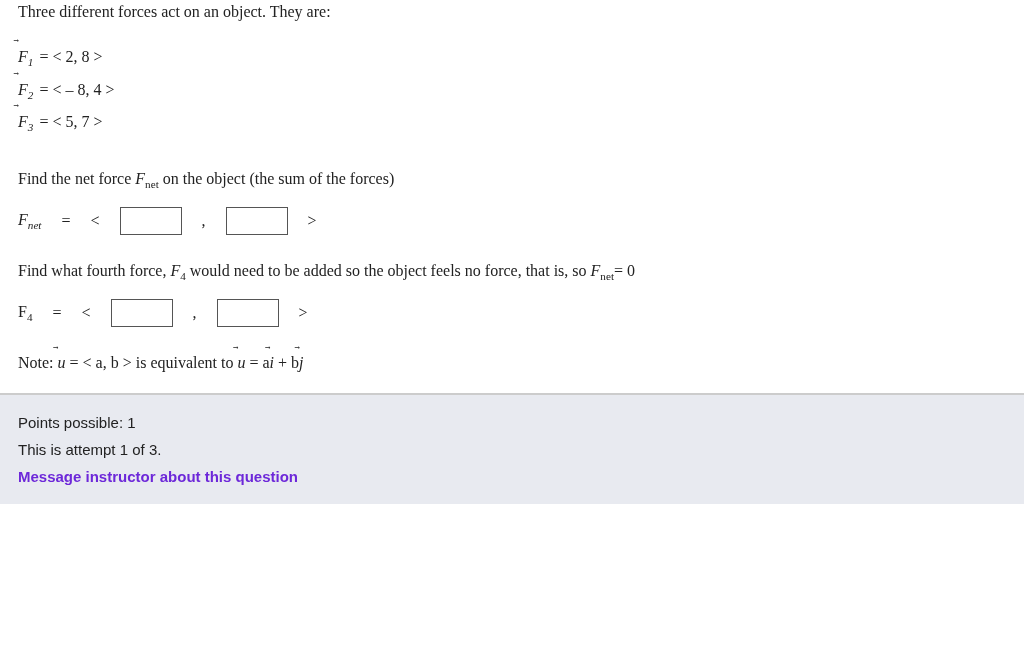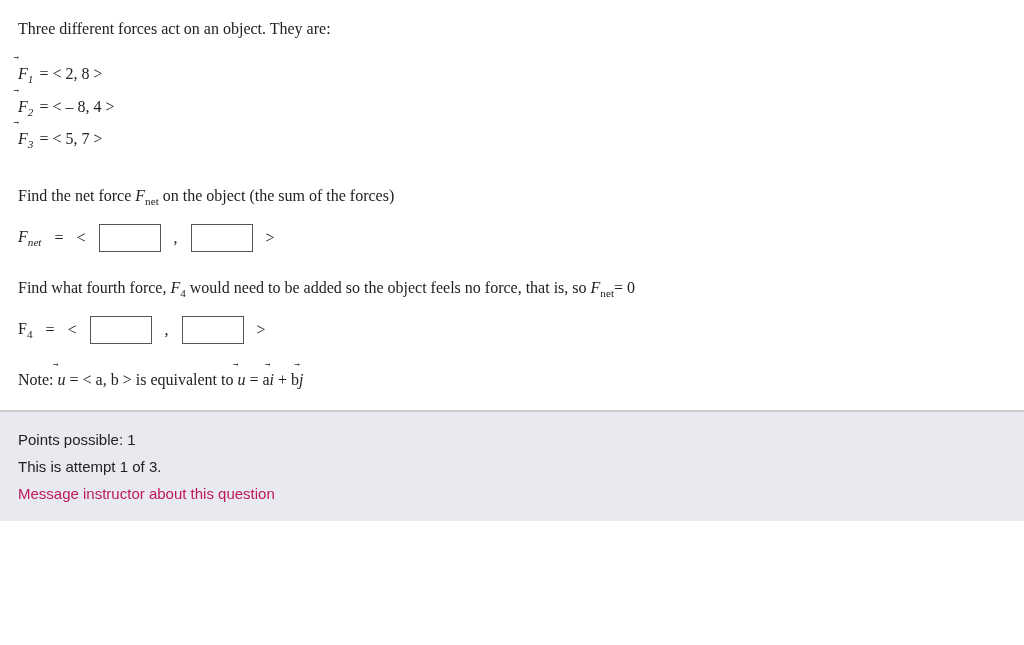--- a/index.html
+++ b/index.html
@@ -5,21 +5,21 @@
     * { box-sizing: border-box; margin: 0; padding: 0; }
     body {
       font-family: Georgia, 'Times New Roman', serif;
       font-size: 16px;
       background: #fff;
       color: #222;
       width: 1024px;
       min-height: 645px;
     }
     .main-content {
-      padding: 20px 18px 18px 18px;
+      padding: 3px 18px 18px 18px;
       border-bottom: 2px solid #ccc;
     }
     .intro-text {
       margin-bottom: 20px;
       font-size: 16px;
     }
     .forces-block {
       margin-bottom: 28px;
       line-height: 2.0;
     }
@@ -29,21 +29,21 @@
       gap: 6px;
     }
     .section-question {
       margin-bottom: 14px;
       font-size: 16px;
       line-height: 1.5;
     }
     .answer-row {
       display: flex;
       align-items: center;
-      gap: 13px;
+      gap: 20px;
       margin-bottom: 24px;
       font-size: 16px;
     }
     .answer-input {
       width: 62px;
       height: 28px;
       border: 1px solid #555;
       background: #fff;
       font-size: 15px;
       text-align: center;
@@ -55,23 +55,24 @@
       line-height: 1.5;
     }
     .footer-info {
       background: #e8eaf0;
       padding: 14px 18px 14px 18px;
       font-size: 15px;
       line-height: 1.8;
       font-family: Arial, sans-serif;
     }
     .footer-info .link {
-      color: #be185d;
+      color: #6d28d9;
       text-decoration: none;
       cursor: pointer;
+      font-weight: bold;
     }
     sub { font-size: 0.7em; vertical-align: sub; }
   </style>
 </head>
 <body>
 
 <div class="main-content">
 
   <p class="intro-text">Three different forces act on an object. They are:</p>
 

